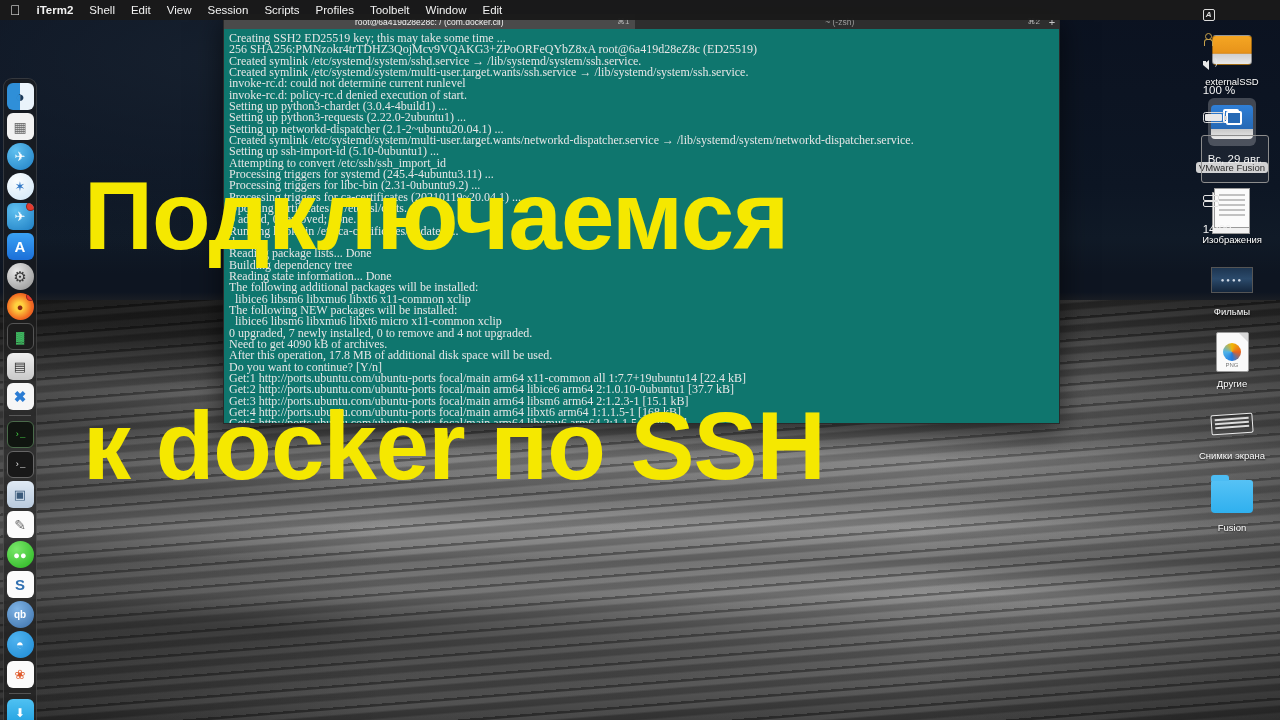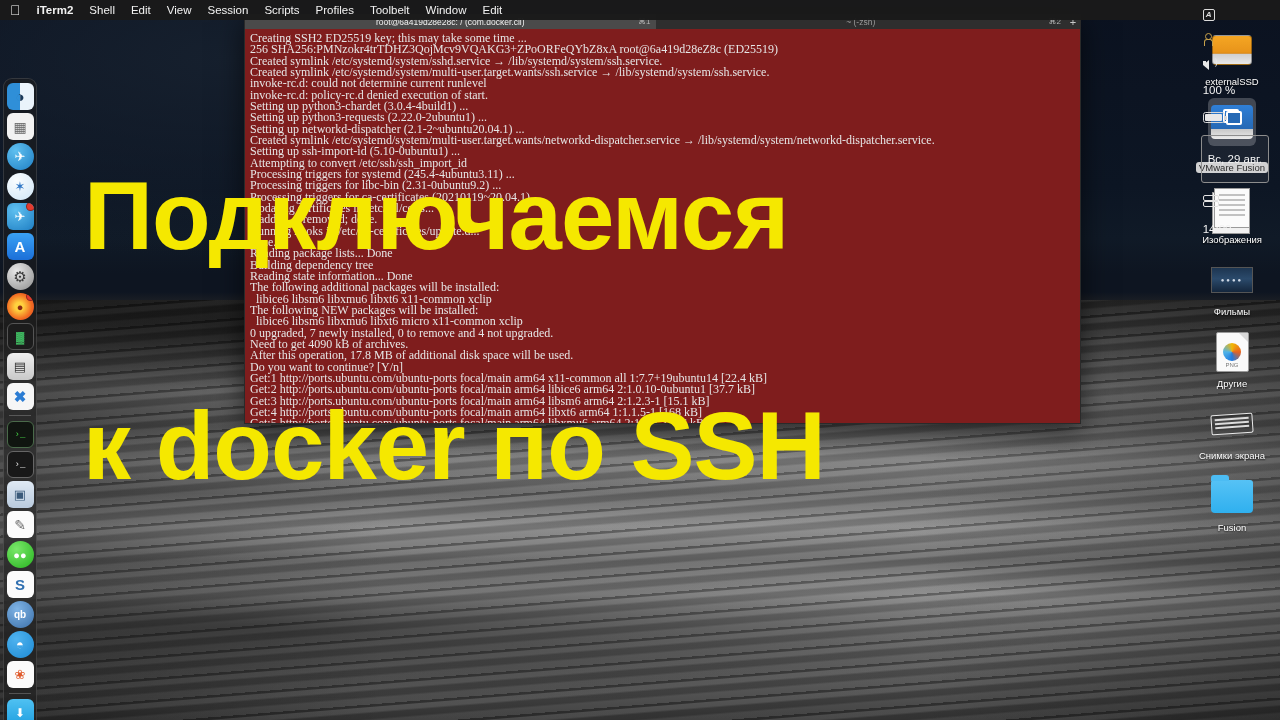--- a/index.html
+++ b/index.html
@@ -132,24 +132,24 @@
   .dock-icon{ width:27px;height:27px;border-radius:6px;position:relative;
     display:flex;align-items:center;justify-content:center;
     font-size:13px;color:#fff;flex:0 0 auto;overflow:hidden;}
   .dock-sep{ width:22px;height:1px;background:rgba(255,255,255,.22); margin:2px 0; }
   .nb{position:absolute;right:-1px;top:-1px;width:9px;height:9px;border-radius:50%;
     background:#e33b2e;border:1px solid rgba(0,0,0,.35);}
 
   
   #term{
     position:absolute; left:223px; top:14px; width:837px; height:410px;
-    background:#7f1d1d; z-index:30;
+    background:#0f766e; z-index:30;
     box-shadow:0 8px 28px rgba(0,0,0,.6);
     border:1px solid #2a2a2a; border-top:none;
-    display:flex; flex-direction:column;margin-left:21px;
+    display:flex; flex-direction:column;
   }
   #termtabs{ height:15px; display:flex; background:#3a3a3a; flex:0 0 auto; }
   .ttab{ flex:1; display:flex; align-items:center; justify-content:center;
     position:relative; font-size:8.5px; color:#d0d0d0; }
   .ttab.active{ background:#4a4a4a; color:#f0f0f0; }
   .ttab.inactive{ background:#2e2e2e; color:#9a9a9a; }
   .tkey{ position:absolute; right:5px; font-size:8px; color:#b5b5b5; }
   .tplus{ width:14px; background:#2e2e2e; color:#c8c8c8; font-size:11px;
     display:flex;align-items:center;justify-content:center;flex:0 0 auto;}
   #termbody{

